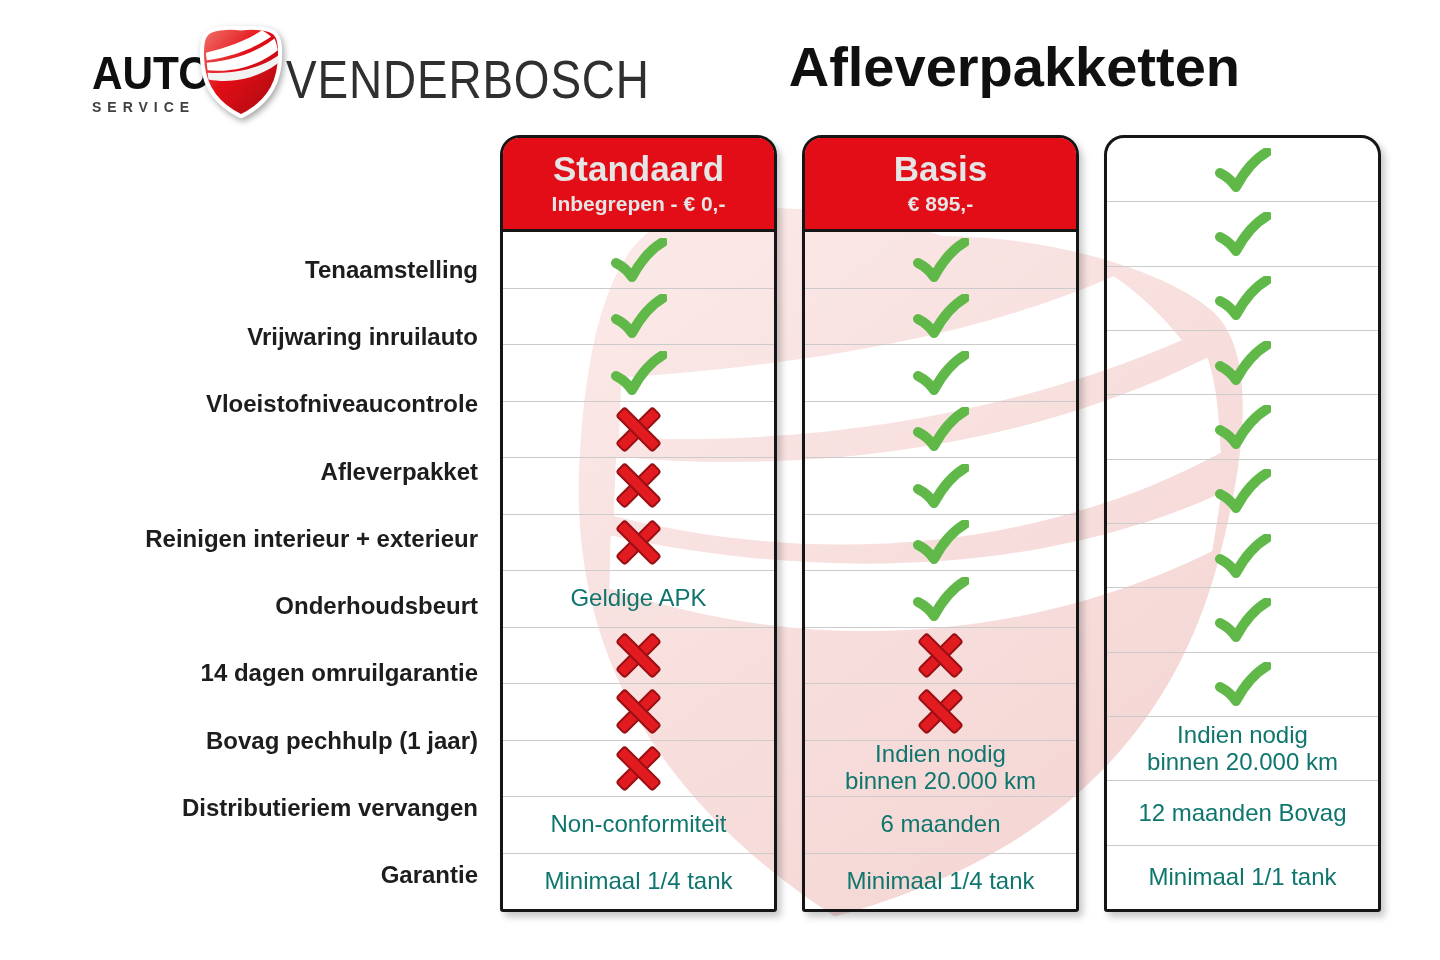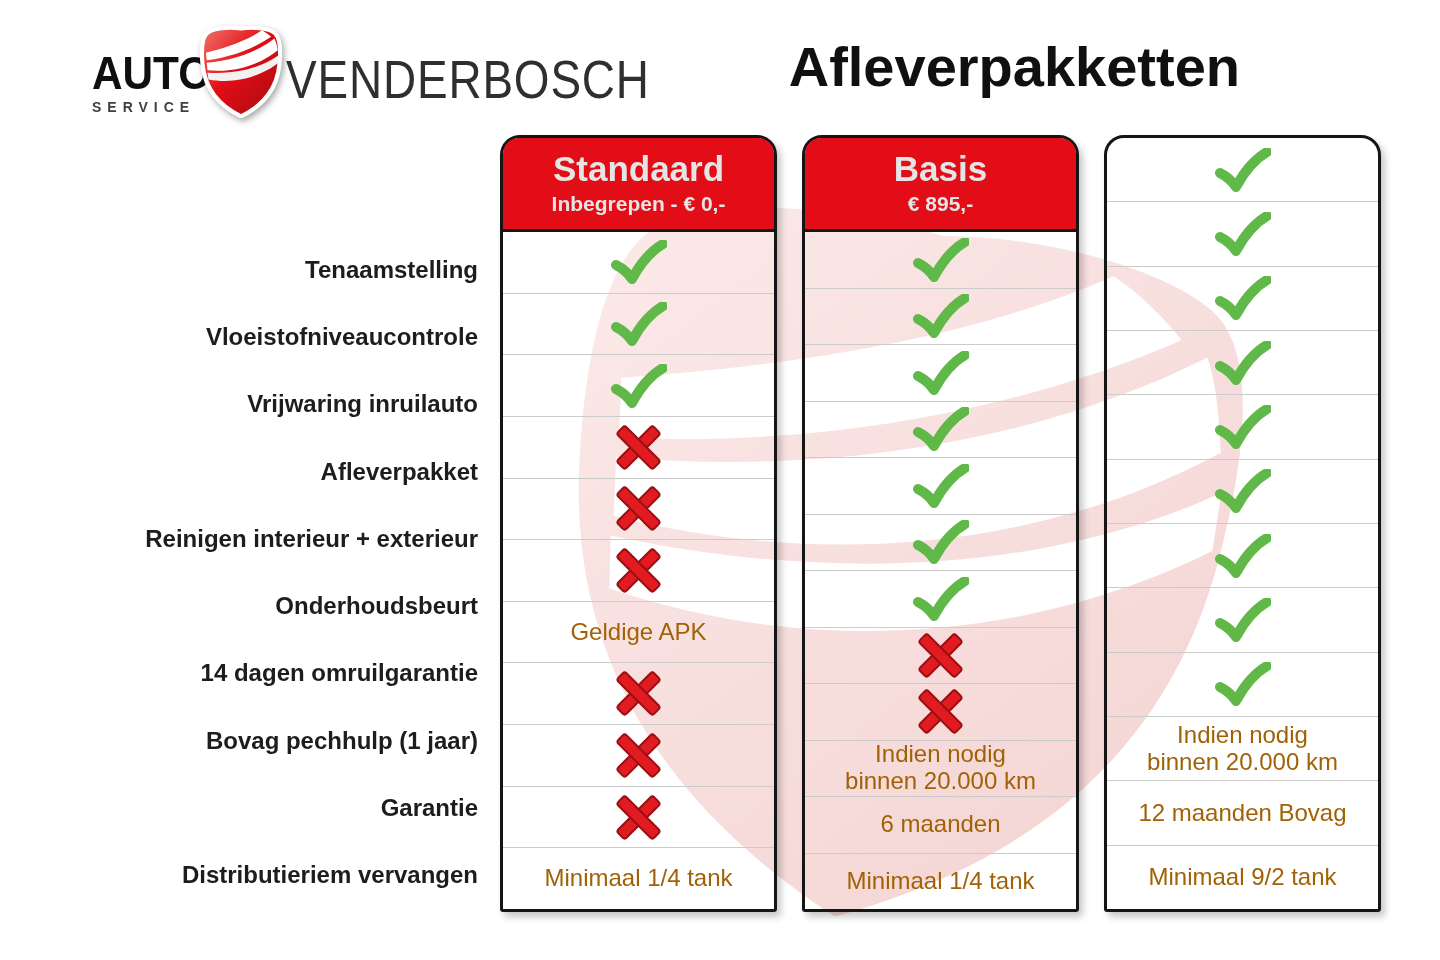--- a/index.html
+++ b/index.html
@@ -50,21 +50,21 @@
   .col-standaard{left:500px}
   .col-basis{left:802px}
   .col-extra{left:1104px}
   .col-head{flex:0 0 94px;background:var(--header-red);border-bottom:3px solid var(--ink);
     border-radius:16px 16px 0 0;display:flex;flex-direction:column;align-items:center;
     justify-content:center;color:#e5e5e5}
   .col-name{font-size:35px;font-weight:700;line-height:1.05}
   .col-price{font-size:21px;font-weight:700;margin-top:4px}
   .col-body{flex:1;display:flex;flex-direction:column}
   .cell{flex:1;display:flex;align-items:center;justify-content:center;
-    font-size:24px;color:#a16207;text-align:center;white-space:pre-line;line-height:1.12}
+    font-size:24px;color:#0f766e;text-align:center;white-space:pre-line;line-height:1.12}
   .cell + .cell{border-top:1px solid var(--divider)}
   .cell svg{display:block}
 </style>
 </head>
 <body>
 
 <div class="page">
 
   <div class="watermark">
     <svg viewBox="0 0 100 110" preserveAspectRatio="none" aria-hidden="true">
@@ -99,29 +99,29 @@
         <path d="M10 56 C44 58 74 50 95 35 L95 44 C74 60 44 70 11 64 Z" fill="#f2f2f2"></path>
       </svg>
     </span>
     <div class="brand-name">VENDERBOSCH</div>
   </header>
 
   <h1 class="title">Afleverpakketten</h1>
 
   <div class="row-labels">
     <div class="row-label">Tenaamstelling</div>
+    <div class="row-label">Vrijwaring inruilauto</div>
     <div class="row-label">Vloeistofniveaucontrole</div>
-    <div class="row-label">Vrijwaring inruilauto</div>
     <div class="row-label">Afleverpakket</div>
     <div class="row-label">Reinigen interieur + exterieur</div>
     <div class="row-label">Onderhoudsbeurt</div>
     <div class="row-label">14 dagen omruilgarantie</div>
     <div class="row-label">Bovag pechhulp (1 jaar)</div>
+    <div class="row-label">Distributieriem vervangen</div>
     <div class="row-label">Garantie</div>
-    <div class="row-label">Distributieriem vervangen</div>
   </div>
 
   <section class="col col-standaard">
     <div class="col-head">
       <div class="col-name">Standaard</div>
       <div class="col-price">Inbegrepen - € 0,-</div>
     </div>
     <div class="col-body">
       <div class="cell"><svg width="56" height="44" viewBox="0 0 56 44">
             <path d="M5 25 C11 28 17 33 21 39 C29 24 40 11 52 4" fill="none" stroke="var(--check-green)" stroke-width="10" stroke-linecap="round" stroke-linejoin="round"></path>
@@ -162,20 +162,21 @@
               <rect x="17" y="-3" width="12" height="52" rx="3" transform="rotate(45 23 23)"></rect>
               <rect x="17" y="-3" width="12" height="52" rx="3" transform="rotate(-45 23 23)"></rect>
             </g>
           </svg></div>
       <div class="cell"><svg width="45" height="45" viewBox="0 0 46 46">
             <g fill="var(--cross-red)" stroke="#991014" stroke-width="2" stroke-linejoin="round">
               <rect x="17" y="-3" width="12" height="52" rx="3" transform="rotate(45 23 23)"></rect>
               <rect x="17" y="-3" width="12" height="52" rx="3" transform="rotate(-45 23 23)"></rect>
             </g>
           </svg></div>
+      <div class="cell">Non-conformiteit</div>
       <div class="cell">Minimaal 1/4 tank</div>
     </div>
   </section>
 
   <section class="col col-basis">
     <div class="col-head">
       <div class="col-name">Basis</div>
       <div class="col-price">€ 895,-</div>
     </div>
     <div class="col-body">
@@ -244,17 +245,17 @@
           </svg></div>
       <div class="cell"><svg width="56" height="44" viewBox="0 0 56 44">
             <path d="M5 25 C11 28 17 33 21 39 C29 24 40 11 52 4" fill="none" stroke="var(--check-green)" stroke-width="10" stroke-linecap="round" stroke-linejoin="round"></path>
           </svg></div>
       <div class="cell"><svg width="56" height="44" viewBox="0 0 56 44">
             <path d="M5 25 C11 28 17 33 21 39 C29 24 40 11 52 4" fill="none" stroke="var(--check-green)" stroke-width="10" stroke-linecap="round" stroke-linejoin="round"></path>
           </svg></div>
       <div class="cell">Indien nodig
 binnen 20.000 km</div>
       <div class="cell">12 maanden Bovag</div>
-      <div class="cell">Minimaal 9/2 tank</div>
+      <div class="cell">Minimaal 1/1 tank</div>
     </div>
   </section>
 
 </div>
 
 </body></html>

